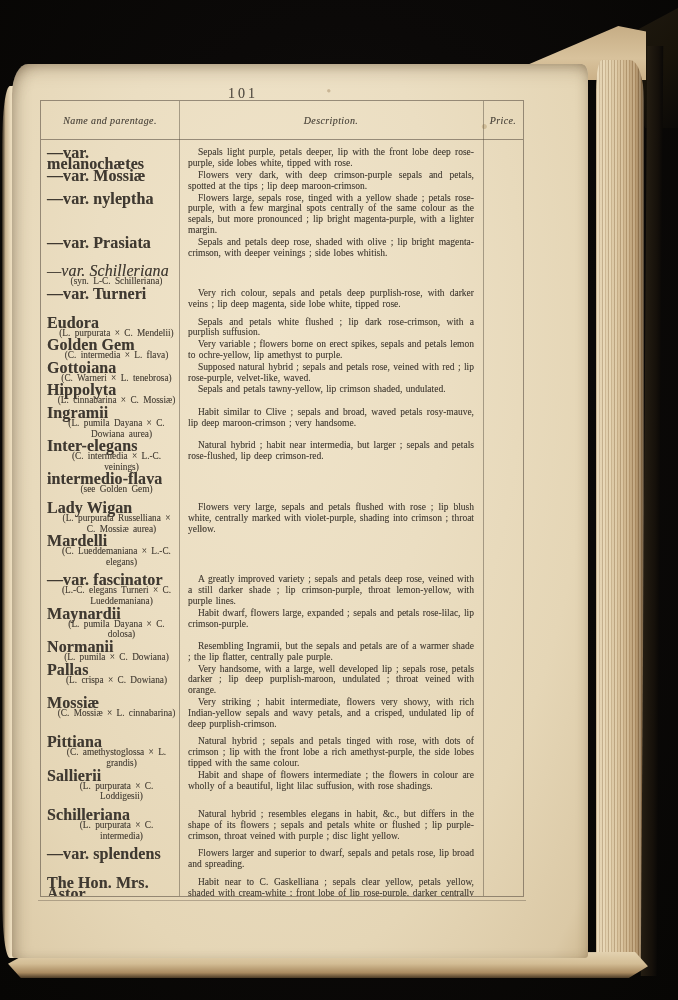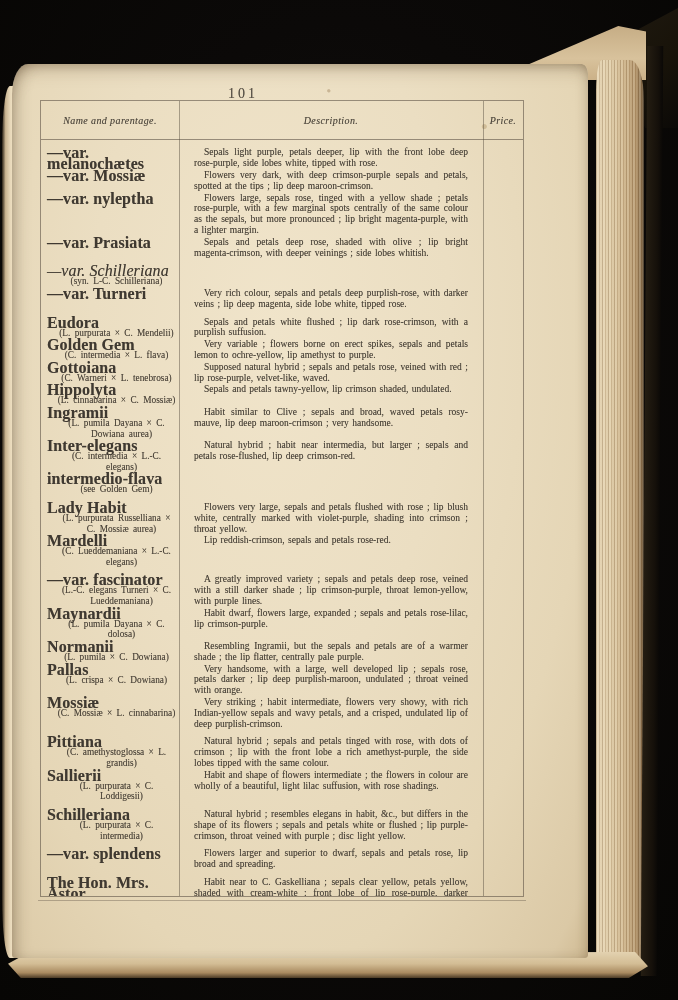--- a/index.html
+++ b/index.html
@@ -71,21 +71,21 @@
 
   .thead{display:grid;grid-template-columns:138px 304px 40px;height:38px;
     border-bottom:1px solid rgba(80,70,58,.55);}
   .th{display:flex;align-items:center;justify-content:center;
     font-style:italic;font-size:10px;color:#4e483e;letter-spacing:.4px;white-space:nowrap;}
 
   .tbody{position:absolute;left:0;right:0;top:38px;bottom:0;overflow:hidden;padding-top:8px;}
   .row{display:grid;grid-template-columns:138px 304px 40px;margin:0 0 1px 0;}
   .row.gap{margin-top:7px;}
   .name-cell{padding:0 3px 0 6px;}
-  .desc-cell{padding:0 15px;}
+  .desc-cell{padding:0 9px;}
   .price-cell{}
   .nm{font-weight:bold;font-size:16px;line-height:11px;color:#3f3931;letter-spacing:.1px;}
   .nm.italic{font-weight:normal;font-style:italic;}
   .par{font-size:9.3px;line-height:10.6px;color:#4b443a;padding-left:20px;text-indent:-10px;
     word-spacing:2px;text-align:center;}
   .desc{font-size:9.5px;line-height:10.8px;text-align:justify;text-indent:10px;color:#453f36;
     word-spacing:1px;}
   
   .nm,.par,.desc,.th,.page-number{text-shadow:0 0 .6px rgba(70,62,50,.45);}
 </style>
@@ -209,52 +209,49 @@
               <div class="par">(L. pumila Dayana × C. Dowiana aurea)</div>
             </div>
             <div class="desc-cell">
               <div class="desc">Habit similar to Clive ; sepals and broad, waved petals rosy-mauve, lip deep maroon-crimson ; very handsome.</div>
             </div>
             <div class="price-cell"></div>
           </div>
           <div class="row">
             <div class="name-cell">
               <div class="nm">Inter-elegans</div>
-              <div class="par">(C. intermedia × L.-C. elegans)</div>
+              <div class="par">(C. intermedia × L.-C. veinings)</div>
             </div>
             <div class="desc-cell">
               <div class="desc">Natural hybrid ; habit near intermedia, but larger ; sepals and petals rose-flushed, lip deep crimson-red.</div>
             </div>
             <div class="price-cell"></div>
           </div>
           <div class="row">
             <div class="name-cell">
               <div class="nm">intermedio-flava</div>
               <div class="par">(see Golden Gem)</div>
             </div>
             <div class="desc-cell"></div>
             <div class="price-cell"></div>
           </div>
           <div class="row gap">
             <div class="name-cell">
-              <div class="nm">Lady Habit</div>
+              <div class="nm">Lady Wigan</div>
               <div class="par">(L. purpurata Russelliana × C. Mossiæ aurea)</div>
             </div>
             <div class="desc-cell">
               <div class="desc">Flowers very large, sepals and petals flushed with rose ; lip blush white, centrally marked with violet-purple, shading into crimson ; throat yellow.</div>
             </div>
             <div class="price-cell"></div>
           </div>
           <div class="row">
             <div class="name-cell">
               <div class="nm">Mardelli</div>
               <div class="par">(C. Lueddemaniana × L.-C. elegans)</div>
-            </div>
-            <div class="desc-cell">
-              <div class="desc">Lip reddish-crimson, sepals and petals rose-red.</div>
             </div>
             <div class="price-cell"></div>
           </div>
           <div class="row gap">
             <div class="name-cell">
               <div class="nm">—var. fascinator</div>
               <div class="par">(L.-C. elegans Turneri × C. Lueddemaniana)</div>
             </div>
             <div class="desc-cell">
               <div class="desc">A greatly improved variety ; sepals and petals deep rose, veined with a still darker shade ; lip crimson-purple, throat lemon-yellow, with purple lines.</div>

